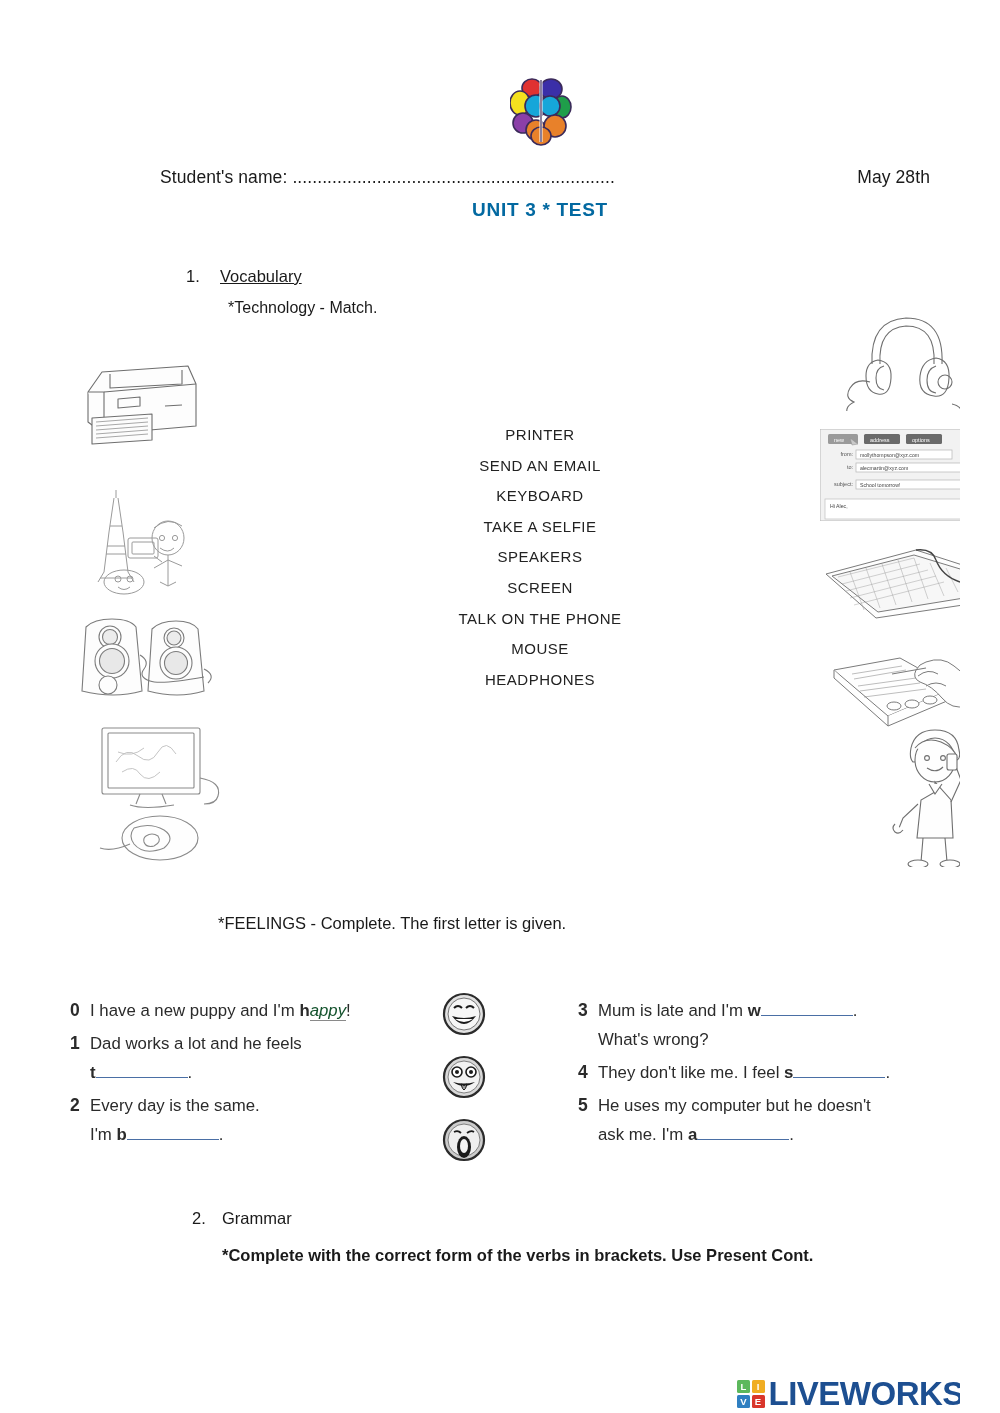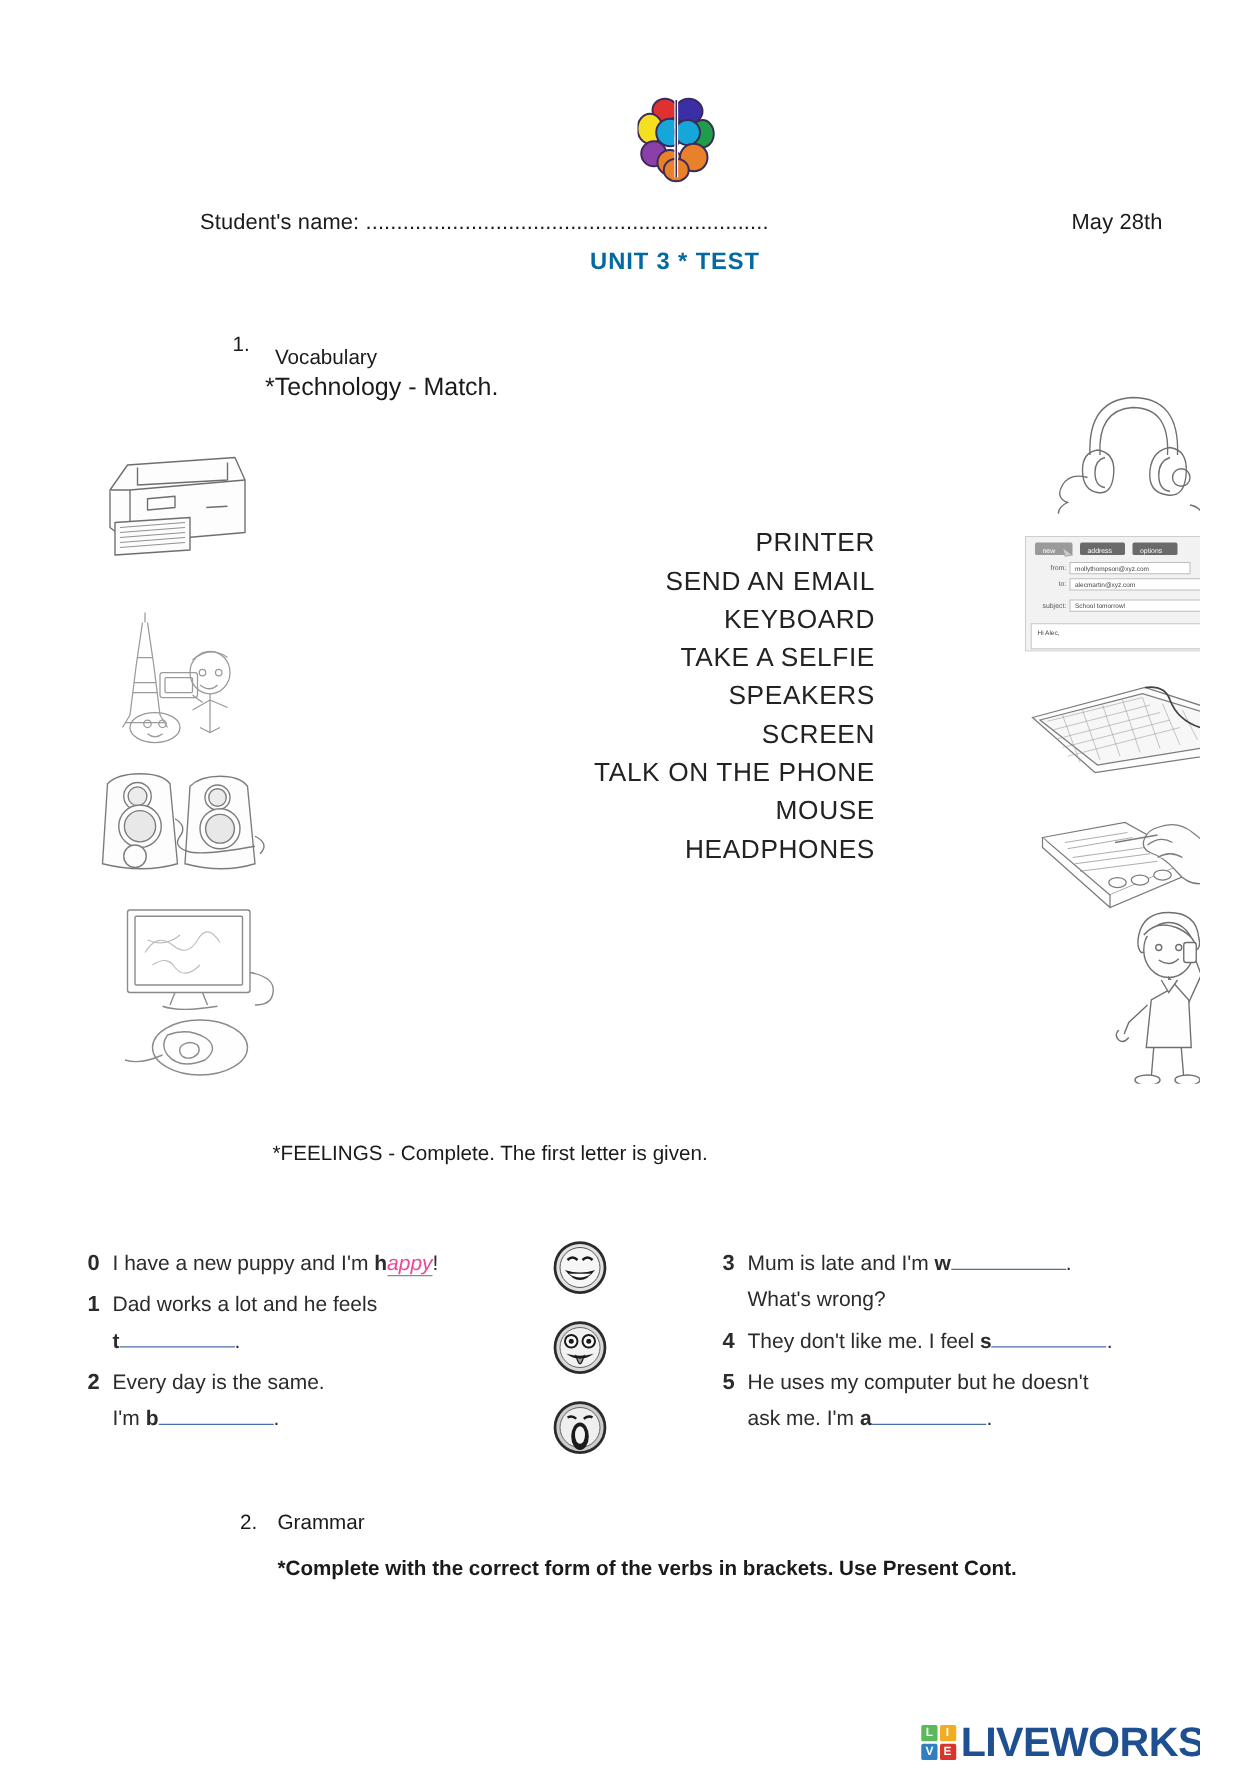--- a/index.html
+++ b/index.html
@@ -57,45 +57,45 @@
   
   .sec1-num {
     position: absolute;
     left: 146px;
     top: 253px;
     font-size: 16.5px;
   }
   .sec1-title {
     position: absolute;
     left: 180px;
-    top: 263px;
+    top: 253px;
     font-size: 16.5px;
+    text-decoration: underline;
   }
   .sec1-sub {
     position: absolute;
-    left: 172px;
+    left: 188px;
     top: 285px;
-    font-size: 20px;
+    font-size: 16px;
   }
 
   
   .wordlist {
     position: absolute;
     left: 340px;
     top: 406px;
     width: 320px;
     text-align: center;
   }
   .wordlist div {
-    font-size: 21px;
+    font-size: 15px;
     line-height: 30.6px;
     letter-spacing: .5px;
     color: #222;
     white-space: nowrap;
-    text-align: right;
   }
 
   
   .pic { position: absolute; }
   .pic svg { display: block; }
 
   
   .feelings-head {
     position: absolute;
     left: 178px;
@@ -123,21 +123,21 @@
   .ftext b { font-weight: 700; }
   .ans-blank {
     display: inline-block;
     width: 92px;
     border-bottom: 1.6px solid #4a6fa5;
     vertical-align: baseline;
   }
   .ans-filled {
     border-bottom: 1.4px solid #8a8a8a;
     font-style: italic;
-    color: #ec4899;
+    color: #14532d;
   }
 
   .emoji-col { position: absolute; }
   .emoji-left  { left: 402px; top: 978px; }
   .emoji-right { left: 936px; top: 978px; }
   .emoji-col .em { margin-bottom: 15px; }
 
   
   .sec2-num {
     position: absolute; left: 152px; top: 1195px; font-size: 16.5px;

